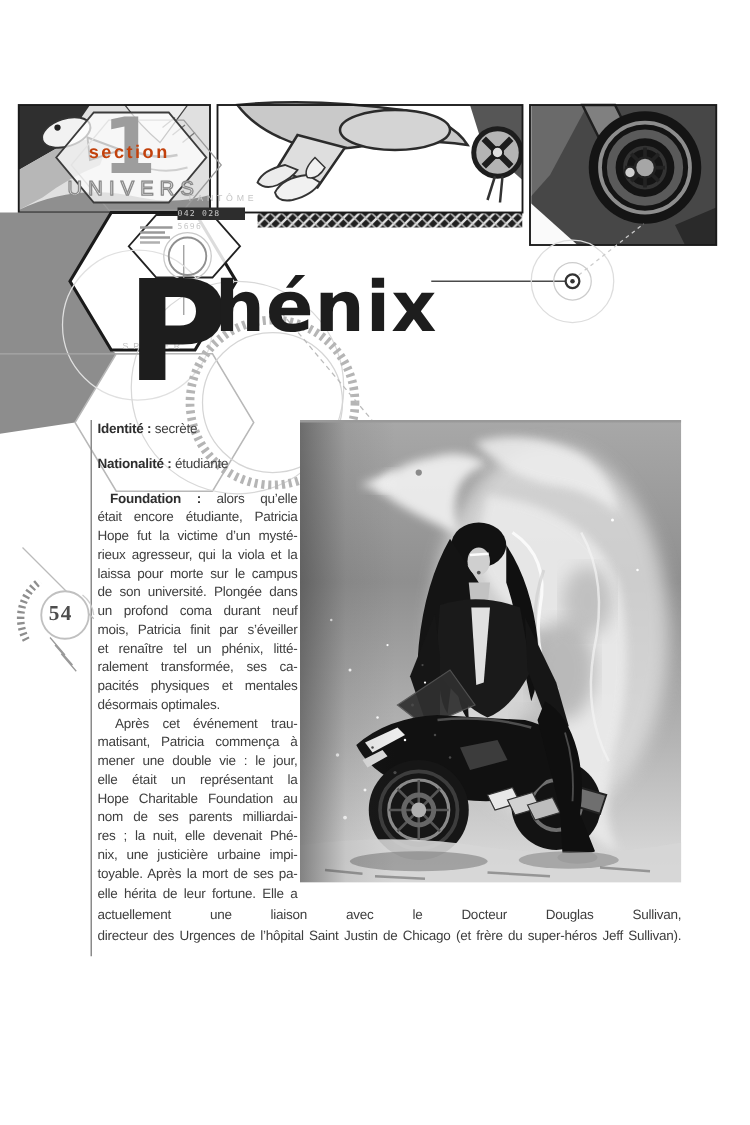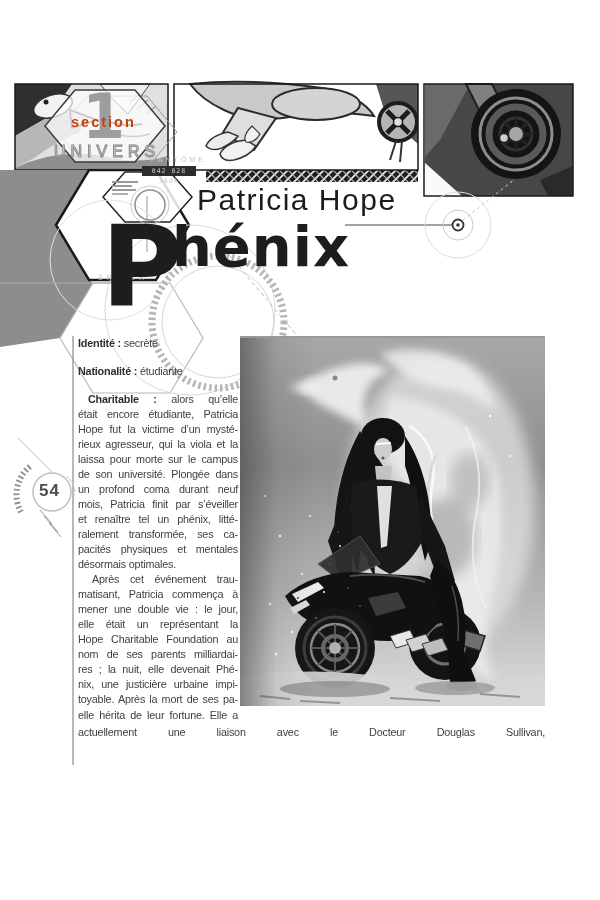--- a/index.html
+++ b/index.html
@@ -9,28 +9,28 @@
   
   .section-number{left:82px;top:86px;font-family:"DejaVu Sans",sans-serif;
     font-size:62px;font-weight:bold;color:#9d9d9d;line-height:1;}
   .section-label{left:71px;top:114px;font-size:14.5px;font-weight:bold;
     letter-spacing:2px;color:#c2410c;}
   .univers-label{left:54px;top:143px;font-size:16px;font-weight:normal;letter-spacing:5px;
     color:#f4f4f4;-webkit-text-stroke:1px #8a8a8a;text-shadow:0 0 1px #9a9a9a;}
   .fantome{left:151px;top:156px;font-size:7px;letter-spacing:3px;color:#c6c6c6;}
   .codebox{left:142px;top:166px;width:54px;height:10px;background:#2d2d2d;color:#c9c9c9;
     font-family:"DejaVu Sans Mono",monospace;font-size:6.5px;line-height:10px;
-    text-align:center;letter-spacing:1px;}
+    text-align:left;letter-spacing:1px;}
   .spider{left:98px;top:274px;font-size:7px;letter-spacing:4px;color:#c2c2c2;}
   .patricia{left:197px;top:183px;font-size:30px;letter-spacing:1.5px;color:#1c1c1c;}
   .phenix-p{left:101px;top:210px;font-family:"DejaVu Sans",sans-serif;
     font-size:112px;font-weight:bold;line-height:1;color:#1d1d1d;}
   .phenix-rest{left:172px;top:219px;font-family:"DejaVu Sans",sans-serif;
     font-size:56px;font-weight:bold;line-height:1;letter-spacing:1px;color:#1d1d1d;}
-  .pagenum{left:39px;top:481px;font-size:17px;font-weight:bold;letter-spacing:1px;color:#4d4d4d;}
+  .pagenum{left:39px;top:481px;font-size:17px;font-weight:bold;letter-spacing:1px;color:#4d4d4d;font-family:Liberation Serif, serif;}
   
   .flow{left:78px;top:336px;width:467px;font-size:10.8px;letter-spacing:-0.2px;
     color:#3e3e3e;}
   .flow b{color:#2e2e2e;}
   .illu-float{float:right;width:305px;height:370px;margin:0 0 12px 2px;}
   .tl{line-height:15px;}
   .just{text-align:justify;text-align-last:justify;}
   .wide{line-height:17px;}
   .lab-line{line-height:15px;margin-bottom:13px;}
 </style>
@@ -146,21 +146,20 @@
     </g>
   </svg>
 
   <div class="abs section-number">1</div>
   <div class="abs section-label">section</div>
   <div class="abs univers-label">UNIVERS</div>
   <div class="abs fantome">FANTÔME</div>
   <div class="abs codebox">042 028 5696</div>
   <div class="abs spider">SPIDER</div>
 
-  <div class="abs patricia">Patricia Hope</div>
   <div class="abs phenix-p">P</div>
   <div class="abs phenix-rest">hénix</div>
 
   <div class="abs pagenum">54</div>
 
   <div class="abs flow">
 
     <div class="illu-float">
       <svg width="305" height="370" viewBox="0 0 305 370">
         <defs>
@@ -270,21 +269,21 @@
         </g>
         <rect width="305" height="370" fill="url(#bgl)"></rect>
         <rect x="0" y="0" width="305" height="2" fill="#999"></rect>
       </svg>
     </div>
 
     <div class="lab-line"><b>Identité :</b><span> secrète</span></div>
     <div class="lab-line"><b>Nationalité :</b><span> étudiante</span></div>
 
     <div>
-        <div class="tl just" style="text-indent: 10px;"><b>Charitable :</b> alors qu’elle</div>
+        <div class="tl just" style="text-indent: 10px;"><b>Foundation :</b> alors qu’elle</div>
         <div class="tl just">était encore étudiante, Patricia</div>
         <div class="tl just">Hope fut la victime d’un mysté-</div>
         <div class="tl just">rieux agresseur, qui la viola et la</div>
         <div class="tl just">laissa pour morte sur le campus</div>
         <div class="tl just">de son université. Plongée dans</div>
         <div class="tl just">un profond coma durant neuf</div>
         <div class="tl just">mois, Patricia finit par s’éveiller</div>
         <div class="tl just">et renaître tel un phénix, litté-</div>
         <div class="tl just">ralement transformée, ses ca-</div>
         <div class="tl just">pacités physiques et mentales</div>
@@ -292,16 +291,17 @@
         <div class="tl just" style="text-indent: 14px;">Après cet événement trau-</div>
         <div class="tl just">matisant, Patricia commença à</div>
         <div class="tl just">mener une double vie : le jour,</div>
         <div class="tl just">elle était un représentant la</div>
         <div class="tl just">Hope Charitable Foundation au</div>
         <div class="tl just">nom de ses parents milliardai-</div>
         <div class="tl just">res ; la nuit, elle devenait Phé-</div>
         <div class="tl just">nix, une justicière urbaine impi-</div>
         <div class="tl just">toyable. Après la mort de ses pa-</div>
         <div class="tl just wide">elle hérita de leur fortune. Elle a actuellement une liaison avec le Docteur Douglas Sullivan,</div>
+        <div class="tl just wide">directeur des Urgences de l’hôpital Saint Justin de Chicago (et frère du super-héros Jeff Sullivan).</div>
       </div>
   </div>
 
 </div>
 
 </body></html>

